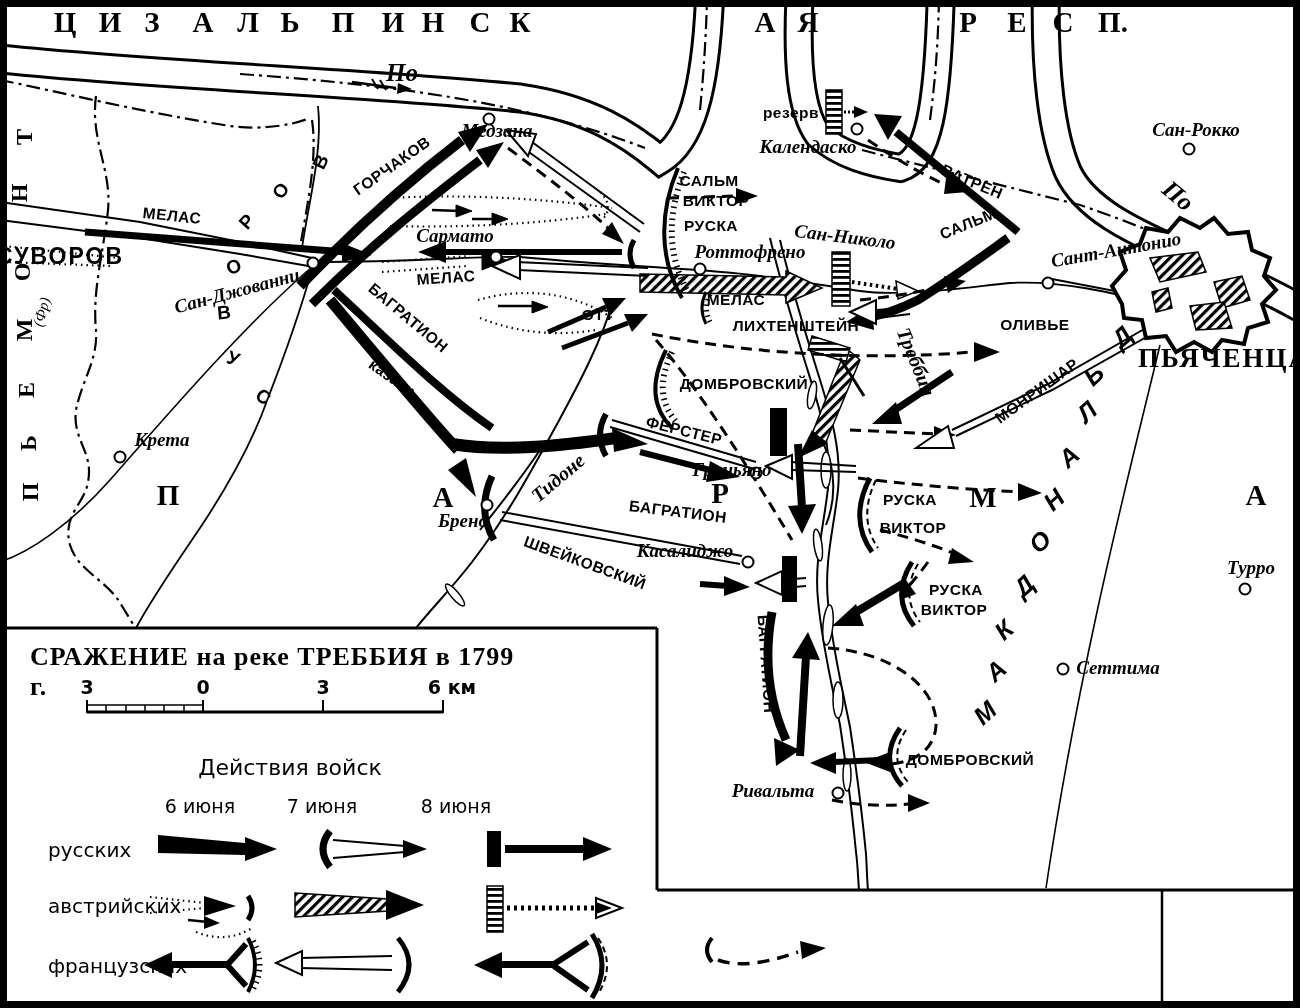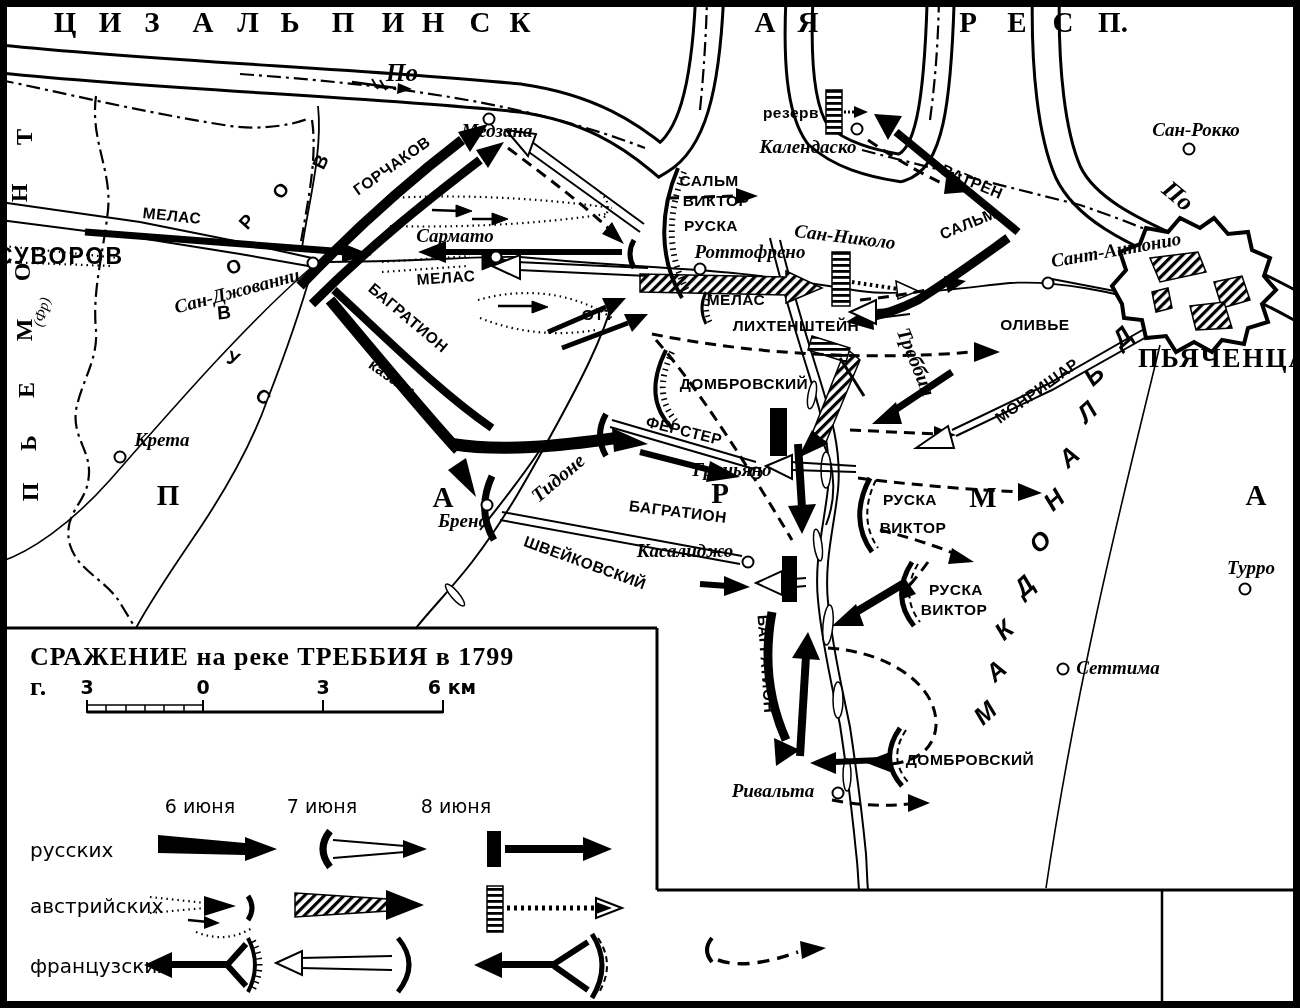--- a/index.html
+++ b/index.html
@@ -19,21 +19,21 @@
   .riv{font:italic 700 20px "Liberation Serif",serif;}
   .rivlg{font:italic 700 25px "Liberation Serif",serif;}
   .note{font:italic 400 15px "Liberation Serif",serif;}
   .circ{position:absolute;width:9px;height:9px;border:2px solid #000;border-radius:50%;background:#fff;
         transform:translate(-50%,-50%);z-index:19;}
   
   .legtitle{position:absolute;left:30px;top:642px;width:490px;font:700 26px "Liberation Serif",serif;letter-spacing:1px;z-index:25;}
   .tick{position:absolute;transform:translate(-50%,0);font:600 19px "DejaVu Sans",sans-serif;z-index:25;}
   .acthdr{position:absolute;left:160px;top:755px;width:260px;text-align:center;font:500 22px "DejaVu Sans",sans-serif;z-index:25;}
   .colhdr{position:absolute;transform:translate(-50%,0);font:500 19px "DejaVu Sans",sans-serif;z-index:25;}
-  .rowlbl{position:absolute;transform:translate(0,-50%);font:500 20px "DejaVu Sans",sans-serif;z-index:25;}
+  .rowlbl{position:absolute;transform:translate(0,-50%);font:500 20px "DejaVu Sans",sans-serif;z-index:25;margin-left:18px;}
   .retreat{position:absolute;left:880px;top:938px;font:500 20px "DejaVu Sans",sans-serif;z-index:25;}
 </style>
 </head>
 <body>
 
 <div id="stage">
 
   <svg width="1300" height="1008" viewBox="0 0 1300 1008">
     <defs>
       <pattern id="hatch" width="7" height="7" patternUnits="userSpaceOnUse" patternTransform="rotate(45)">
@@ -345,20 +345,21 @@
       <path d="M718,960 C740,968 770,962 798,952" fill="none" stroke="#000" stroke-width="3.5" stroke-dasharray="12 8"></path>
       <polygon points="826,948 800,941 802,959" fill="#000"></polygon>
     </g>
   </svg>
 
   <div class="legtitle">СРАЖЕНИЕ на реке ТРЕББИЯ в 1799 г.</div>
   <span class="tick" style="left:87px;top:676px">3</span>
   <span class="tick" style="left:203px;top:676px">0</span>
   <span class="tick" style="left:323px;top:676px">3</span>
   <span class="tick" style="left:452px;top:676px">6 км</span>
+  <div class="acthdr">Действия войск</div>
   <span class="colhdr" style="left:200px;top:795px">6 июня</span>
   <span class="colhdr" style="left:322px;top:795px">7 июня</span>
   <span class="colhdr" style="left:456px;top:795px">8 июня</span>
   <span class="rowlbl" style="left:30px;top:850px">русских</span>
   <span class="rowlbl" style="left:30px;top:906px">австрийских</span>
   <span class="rowlbl" style="left:30px;top:966px">французских</span>
 
   <div id="frame"></div>
 <div class="lbl reg" style="left: 65px; top: 22px; transform: translate(-50%, -50%) rotate(0deg);">Ц</div>
     <div class="lbl reg" style="left: 110px; top: 22px; transform: translate(-50%, -50%) rotate(0deg);">И</div>

